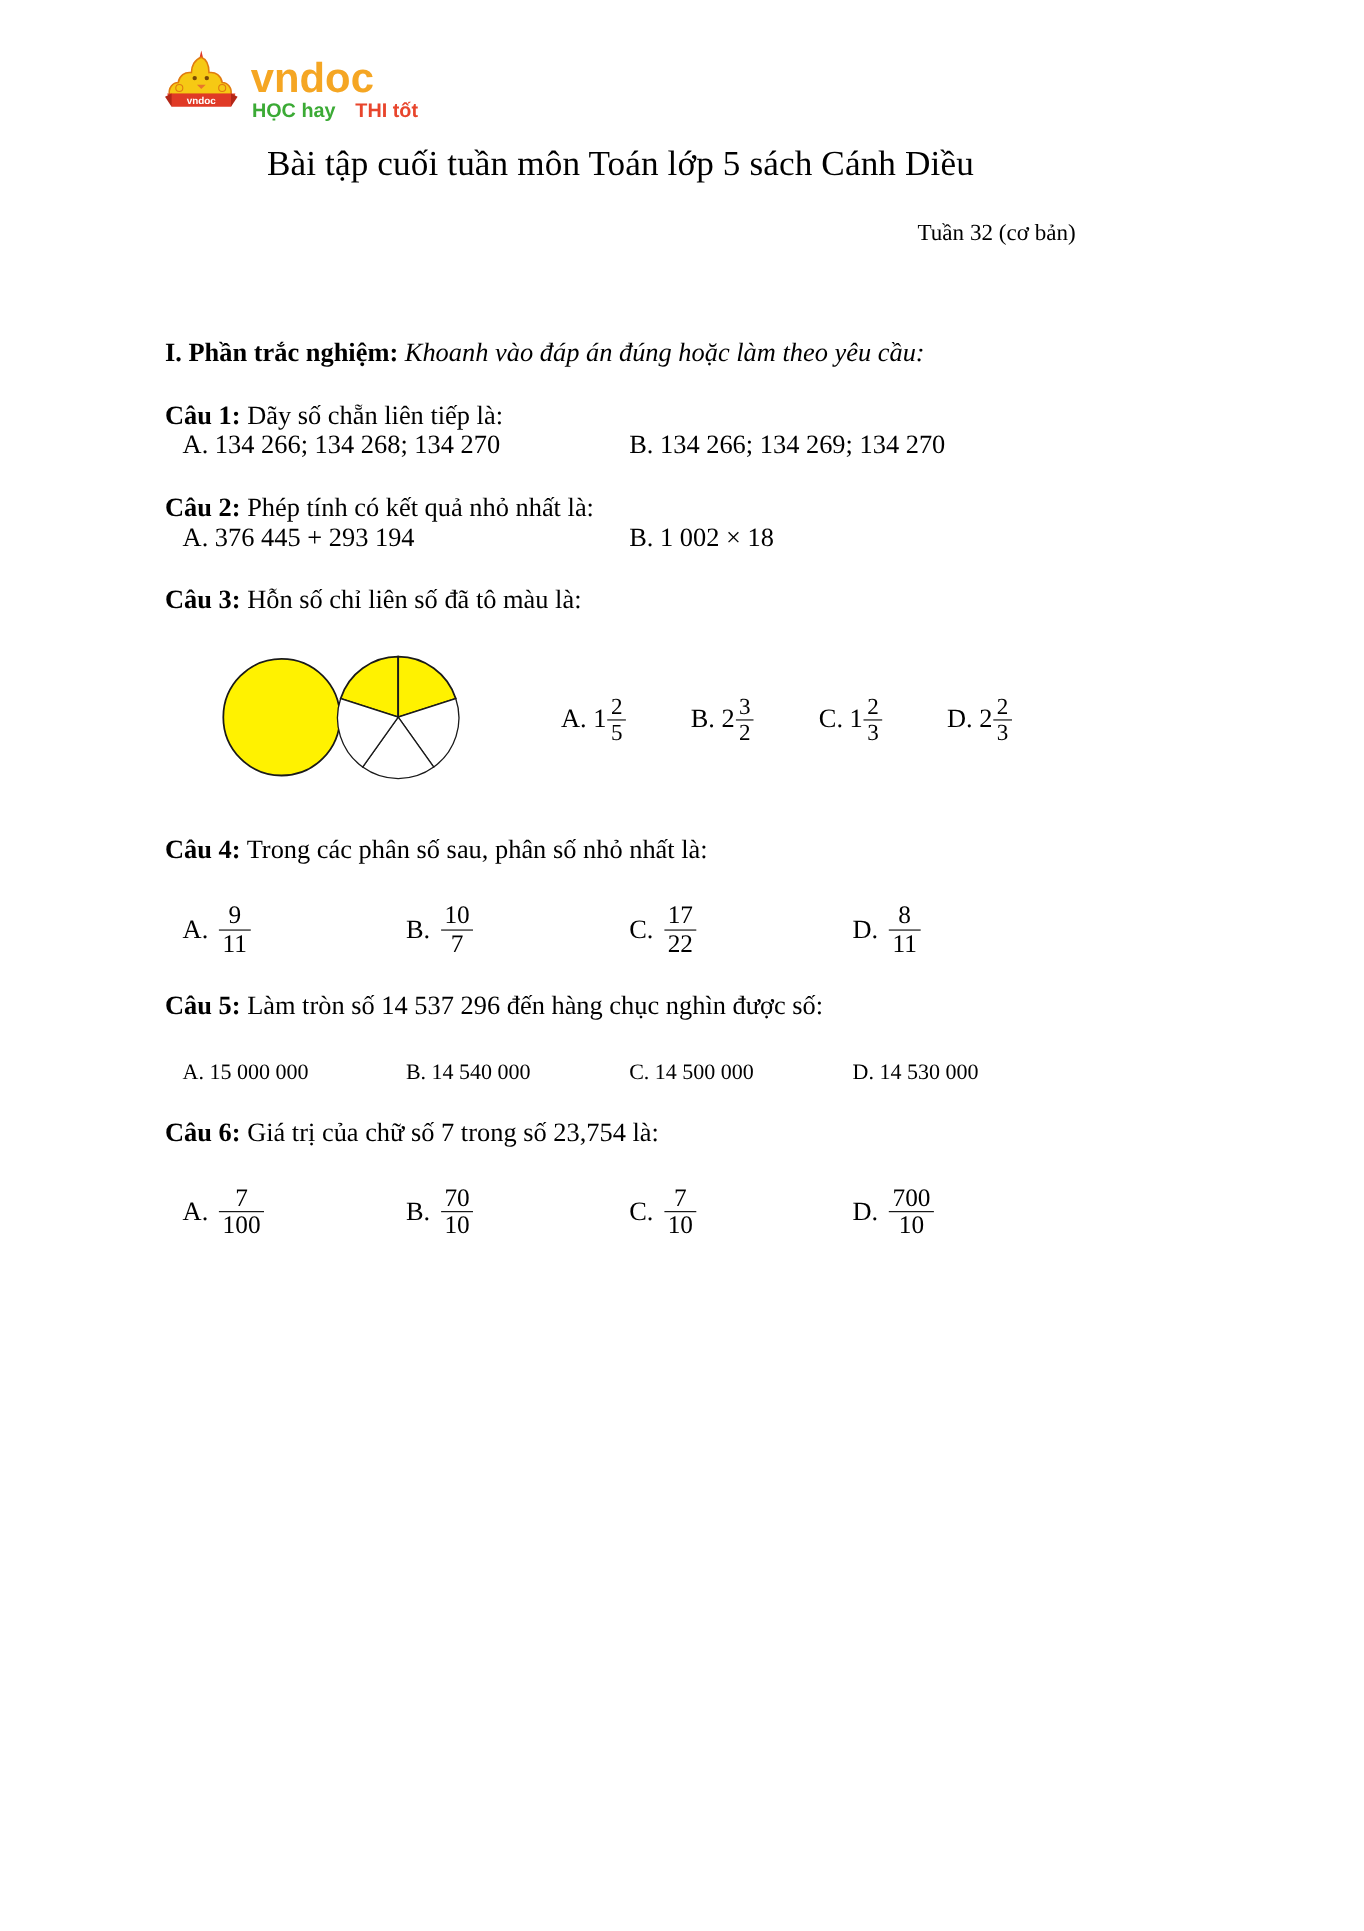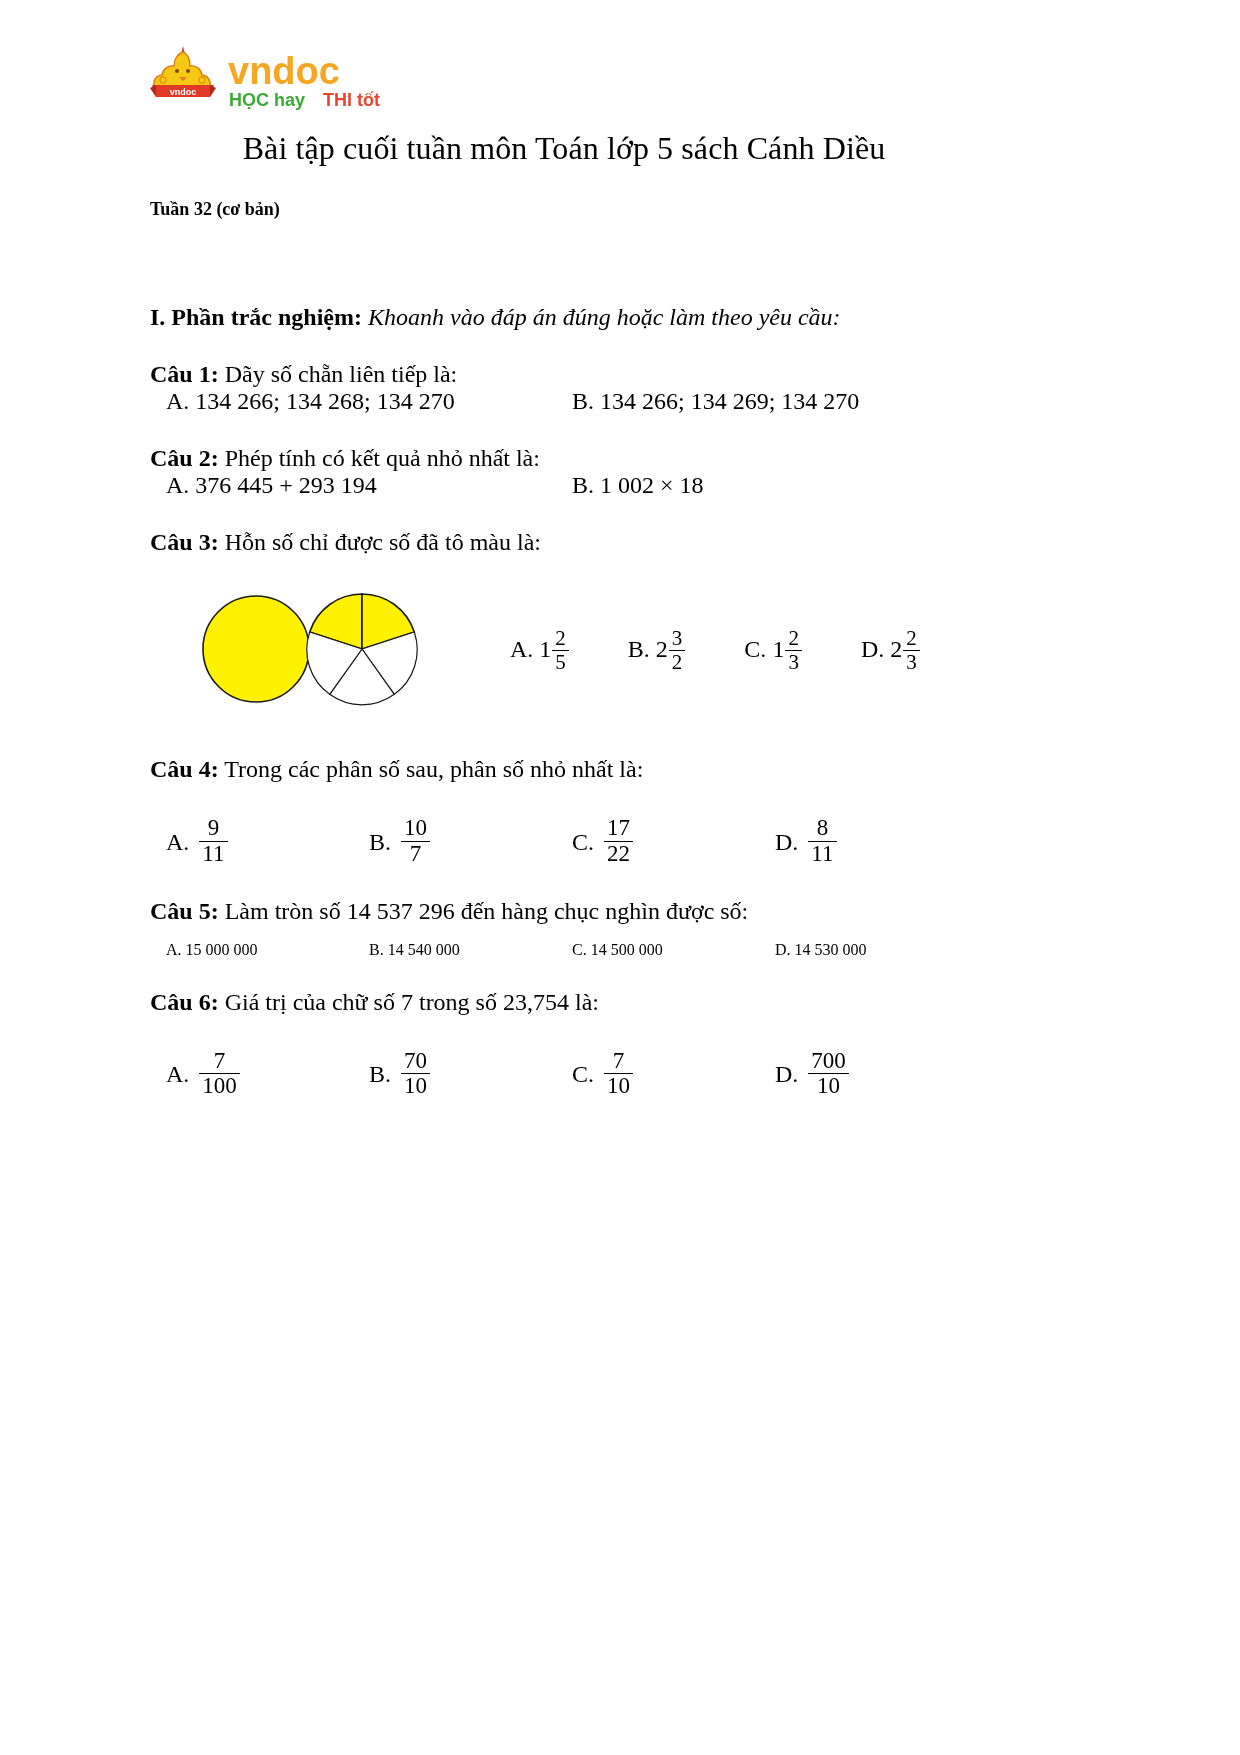--- a/index.html
+++ b/index.html
@@ -36,23 +36,23 @@
   
   .doc-title {
     text-align: center;
     font-weight: normal;
     font-size: 32px;
     margin: 0;
     padding-top: 130px;
     letter-spacing: .1px;
   }
   .doc-subtitle {
-    text-align: left;
-    font-weight: bold;
-    font-size: 18px;
+    text-align: right;
+    font-weight: normal;
+    font-size: 21px;
     margin: 0;
     padding-top: 32px;
   }
 
   
   .section-head {
     font-size: 24px;
     margin-top: 84px;
   }
   .section-head .lbl { font-weight: bold; }
@@ -124,22 +124,22 @@
   .fracrow .cell {
     width: 25%;
     display: flex;
     align-items: center;
   }
   .fracrow .cell .letter { margin-right: 9px; }
 
   
   .row-q5 {
     display: flex;
-    font-size: 16px;
-    margin-top: 16px;
+    font-size: 20px;
+    margin-top: 35px;
     padding-left: 16px;
   }
   .row-q5 .cell { width: 25%; }
 
   
   .footer {
     position: absolute;
     left: 0;
     right: 0;
     bottom: 58px;
@@ -202,21 +202,21 @@
     <span class="qlbl">Câu 2:</span>
     <span>Phép tính có kết quả nhỏ nhất là:</span>
   </div>
   <div class="opts-2col">
     <div class="col">A. 376 445 + 293 194</div>
     <div class="col">B. 1 002 × 18</div>
   </div>
 
   <div class="q">
     <span class="qlbl">Câu 3:</span>
-    <span>Hỗn số chỉ được số đã tô màu là:</span>
+    <span>Hỗn số chỉ liên số đã tô màu là:</span>
   </div>
 
   <div class="q3row">
     <div class="pies">
       <svg width="230" height="125" viewBox="0 0 230 125">
 
         <circle cx="56" cy="62" r="53" fill="#FFF200" stroke="#1a1a1a" stroke-width="1.6"></circle>
 
         <g>
 

